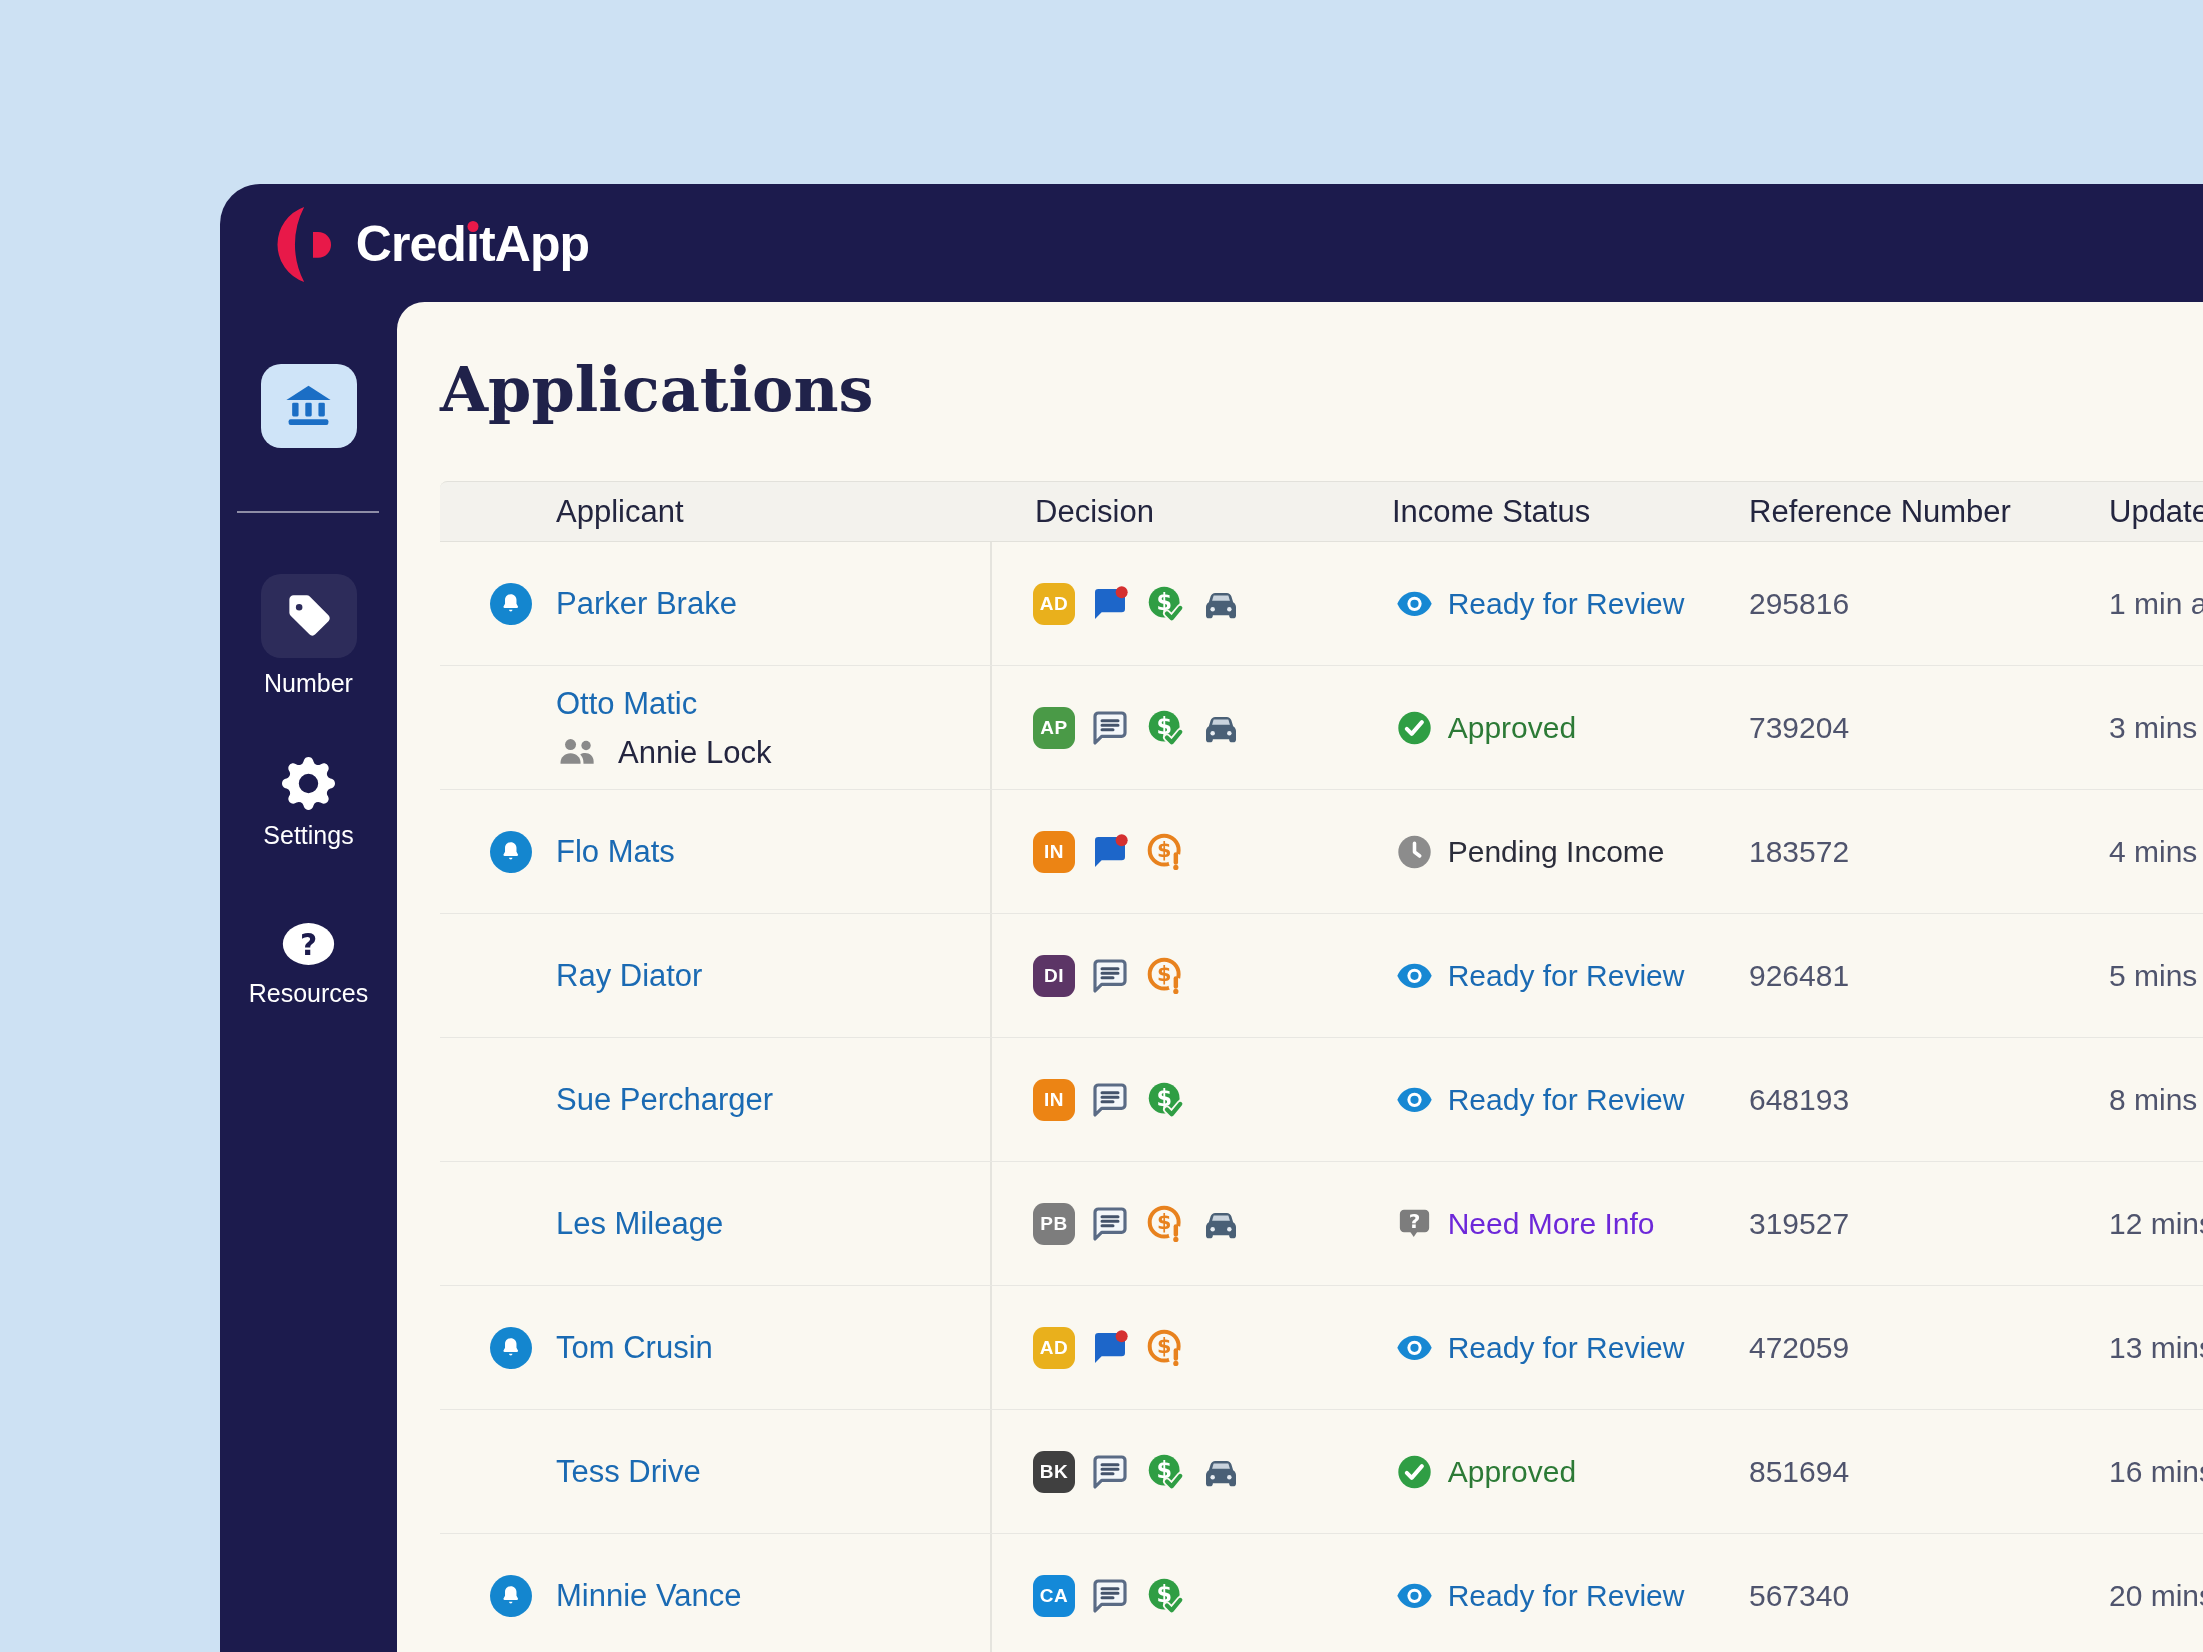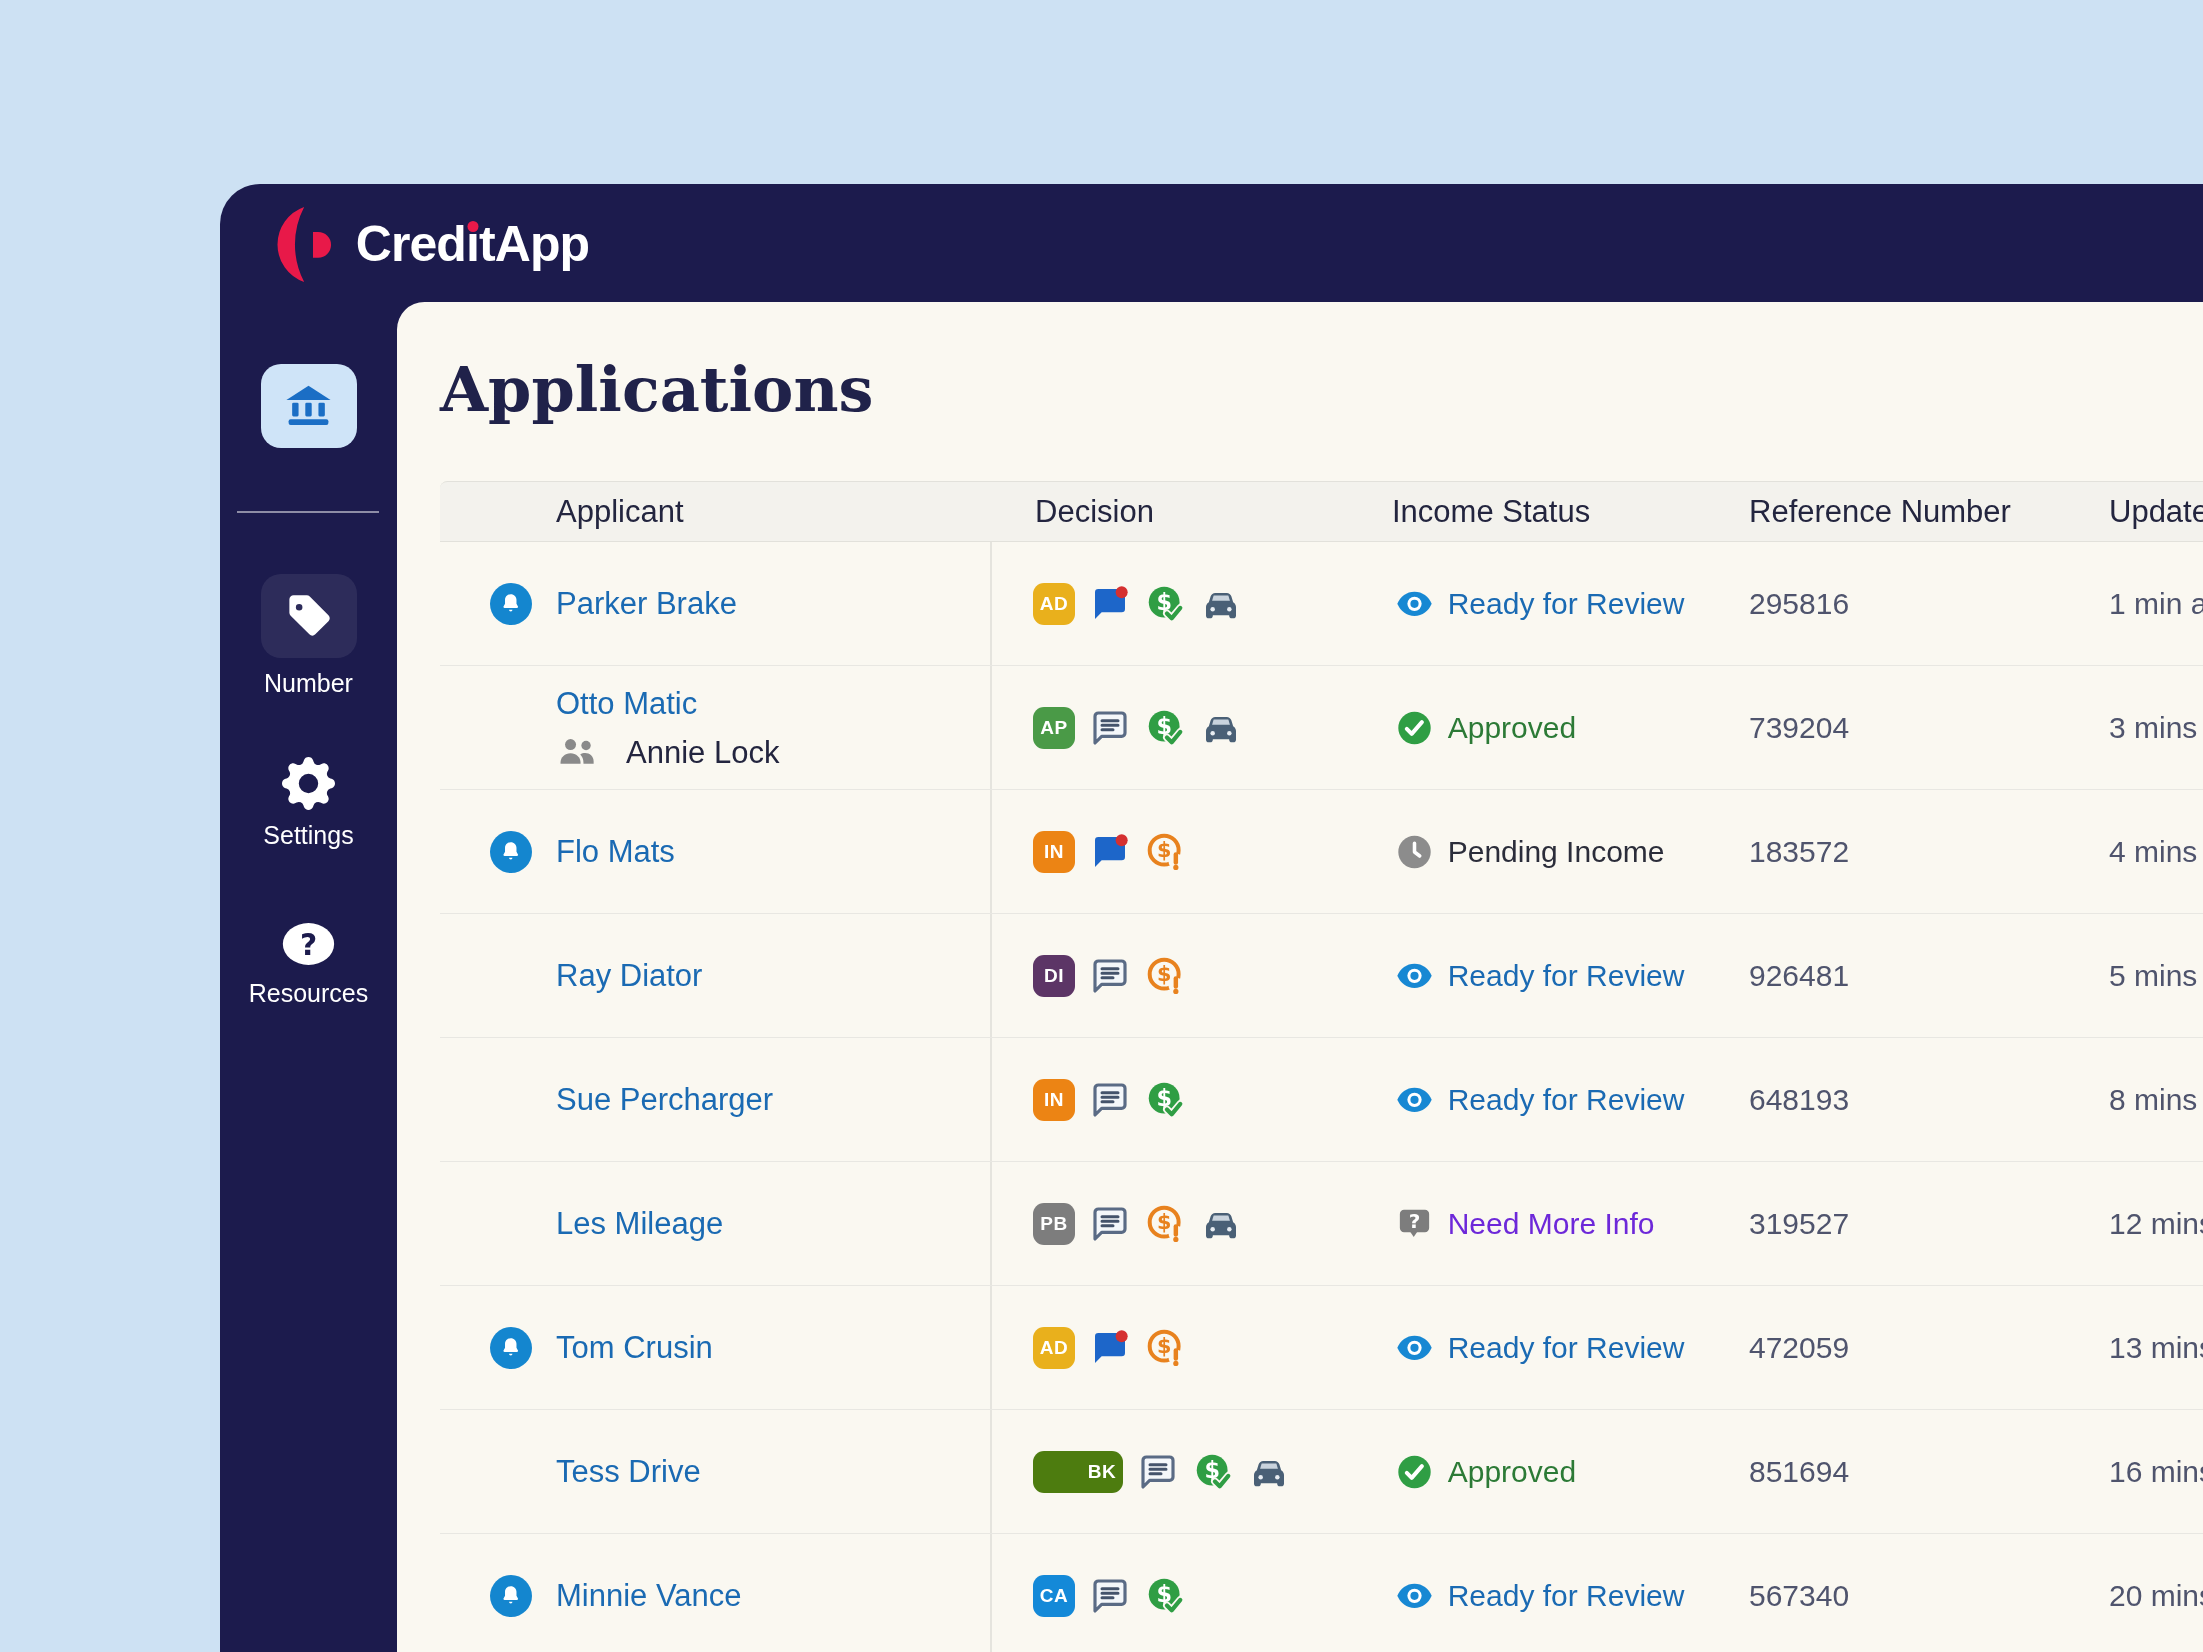--- a/index.html
+++ b/index.html
@@ -32,21 +32,21 @@
   .th{position:absolute;top:0;height:59px;line-height:59px;font-size:31px;color:#23253F;font-weight:500;white-space:nowrap;}
   .th-applicant{left:116px}.th-decision{left:595px}.th-income{left:952px}.th-ref{left:1309px}.th-updated{left:1669px}
   .vline{position:absolute;left:593px;top:179px;bottom:0;width:1.8px;background:#E5E4DE;}
   .rows{position:absolute;left:43px;right:0;top:240px;bottom:0;}
   .row{position:relative;height:123px;border-bottom:1.8px solid #E8E7E2;}
   .bell{position:absolute;left:50px;top:50%;transform:translateY(-50%);width:42px;height:42px;border-radius:50%;
         background:var(--bell,#1486CF);display:flex;align-items:center;justify-content:center;}
   .bell svg{width:27.5px;height:27.5px;}
   .names{position:absolute;left:116px;top:50%;transform:translateY(-50%);display:flex;flex-direction:column;gap:13px;}
   .name{font-size:31px;font-weight:500;color:var(--link,#1A6AB3);text-decoration:none;cursor:pointer;}
-  .co{display:flex;align-items:center;gap:28px;}
+  .co{display:flex;align-items:center;gap:20px;}
   .people{width:42px;height:33px;display:flex;align-items:center;}
   .people svg{width:42px;height:33px;}
   .co-name{font-size:31px;font-weight:500;color:#23253F;}
   .cell-decision{position:absolute;left:593px;top:50%;transform:translateY(-50%);display:flex;align-items:center;gap:13.8px;}
   .badge{width:42px;height:42px;border-radius:11px;color:#fff;font-size:19px;font-weight:bold;
          display:flex;align-items:center;justify-content:center;letter-spacing:0.5px;}
   .dicon{width:42px;height:42px;display:flex;align-items:center;justify-content:center;}
   .dicon svg{width:40px;height:40px;}
   .cell-income{position:absolute;left:956px;top:50%;transform:translateY(-50%);display:flex;align-items:center;gap:14.7px;}
   .income-icon{width:37px;height:37px;display:flex;align-items:center;justify-content:center;}
@@ -433,21 +433,21 @@
     <div class="cell-updated">13 mins ago</div>
   </div>
 
   <div class="row">
 
     <div class="names">
       <a class="name">Tess Drive</a>
 
     </div>
     <div class="cell-decision">
-      <span class="badge" style="background: #4d7c0f; padding-left: 48px;">BK</span>
+      <span class="badge" style="background: #404040;">BK</span>
     <span class="dicon">
                 <svg viewBox="0 0 24 24">
                   <path d="M21 15a2 2 0 0 1-2 2H7l-4 4V5a2 2 0 0 1 2-2h14a2 2 0 0 1 2 2z" fill="#F4F7FA" stroke="#5A6B85" stroke-width="1.9" stroke-linejoin="round"></path>
                   <path d="M7.2 7.6h9.6M7.2 10.3h9.6M7.2 13h6.6" stroke="#44536B" stroke-width="1.8" stroke-linecap="round"></path>
                 </svg>
               </span>
               <span class="dicon">
                 <svg viewBox="0 0 26 26">
                   <circle cx="11.8" cy="11.8" r="10" fill="#2F9E44"></circle>
                   <text x="11.8" y="16.8" font-size="14.5" font-weight="bold" fill="#fff" text-anchor="middle" font-family="DejaVu Sans, sans-serif">$</text>

